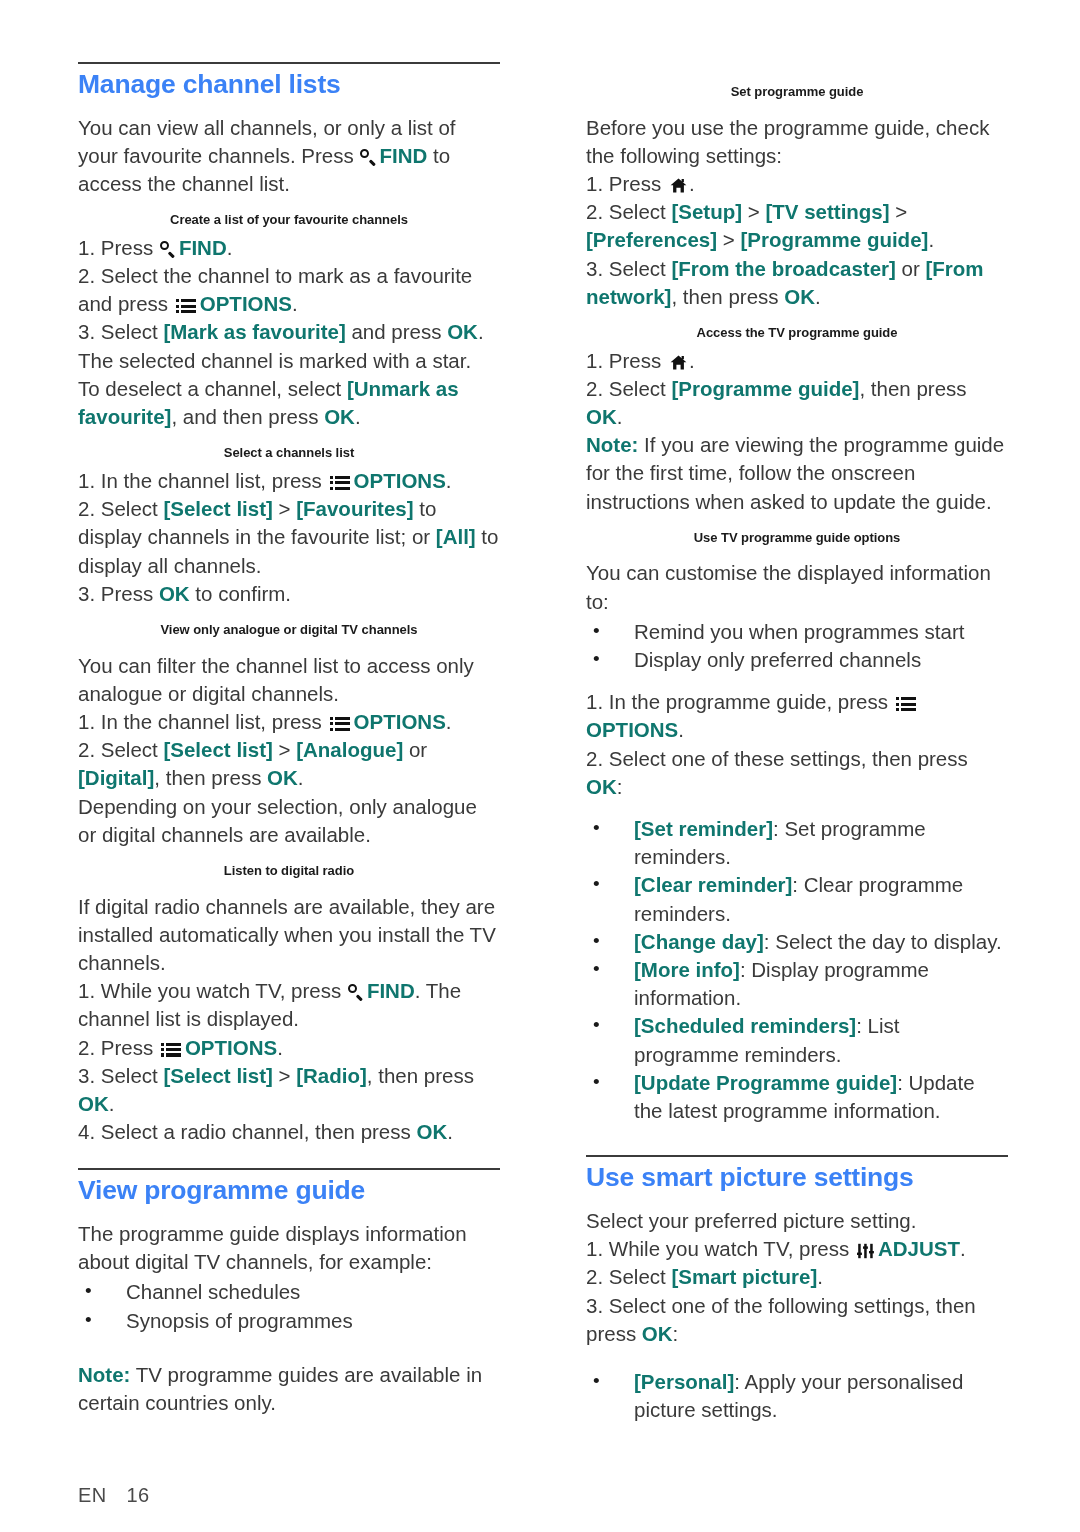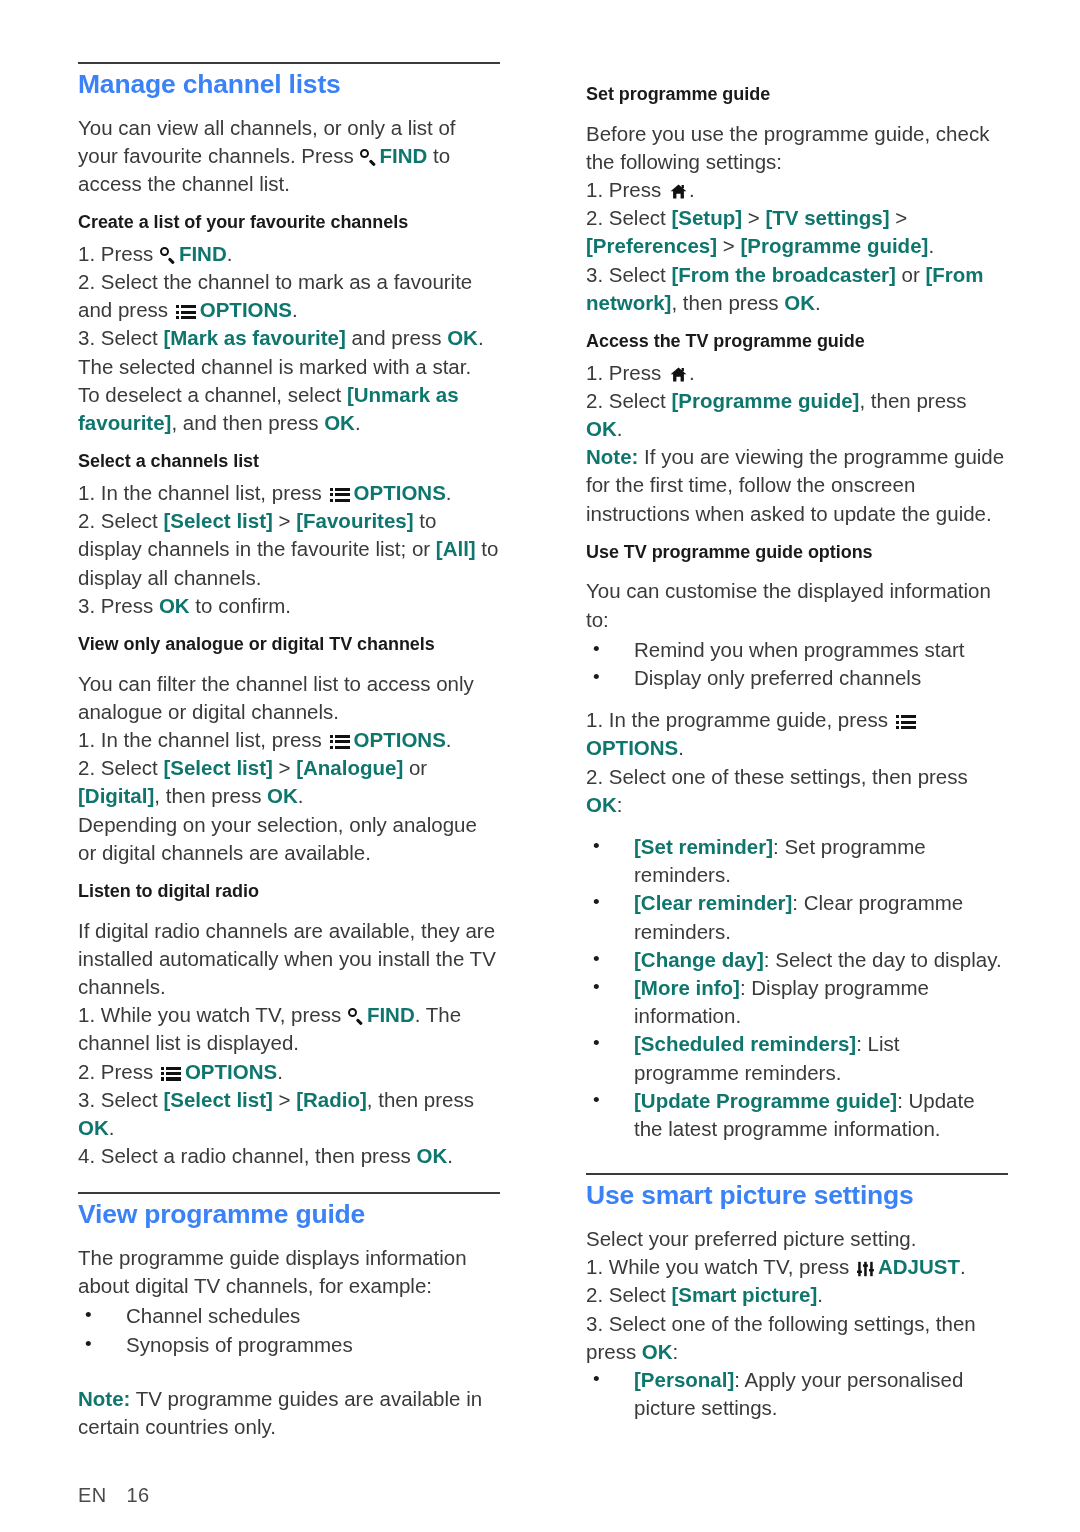--- a/index.html
+++ b/index.html
@@ -39,26 +39,27 @@
 
   h1.section-title {
     font-size: 26.5px;
     font-weight: 600;
     letter-spacing: -0.2px;
     margin: 6px 0 14px 0;
     line-height: 1.12;
     color: #3b82f6;
   }
   h2.sub-title {
-    font-size: 18px;
+    font-size: 13px;
     font-weight: 700;
     margin: 14px 0 6px 0;
     line-height: 1.2;
     color: #1a1a1a;
     letter-spacing: -0.05px;
+    text-align: center;
   }
   p.body {
     font-size: 20.5px;
     line-height: 28.2px;
     margin: 0 0 0 0;
     color: #3a3a3a;
     font-weight: 300;
   }
   p.body + p.body { margin-top: 0px; }
   p.gap { margin-top: 14px; }
@@ -347,21 +348,21 @@
             <rect x="13.2" y="0.8" width="2.5" height="14.4" fill="#111"></rect>
             <rect x="0" y="9.6" width="4.9" height="2.4" fill="#111"></rect>
             <rect x="6.0" y="3.4" width="4.9" height="2.4" fill="#111"></rect>
             <rect x="12.0" y="8.0" width="4.9" height="2.4" fill="#111"></rect>
           </svg></span><b>ADJUST</b><span>.</span></p>
 
     <p class="body"><span>2. Select </span><b>[Smart picture]</b><span>.</span></p>
 
     <p class="body"><span>3. Select one of the following settings, then press </span><b>OK</b><span>:</span></p>
 
-    <ul class="bullets" style="margin-top:0">
+    <ul class="bullets" style="margin-top:20px">
       <li><b>[Personal]</b><span>: Apply your personalised picture settings.</span></li>
     </ul>
 
   </div>
 
   <div class="footer">
     <span class="lang">EN</span><span>16</span>
   </div>
 
 </div>

